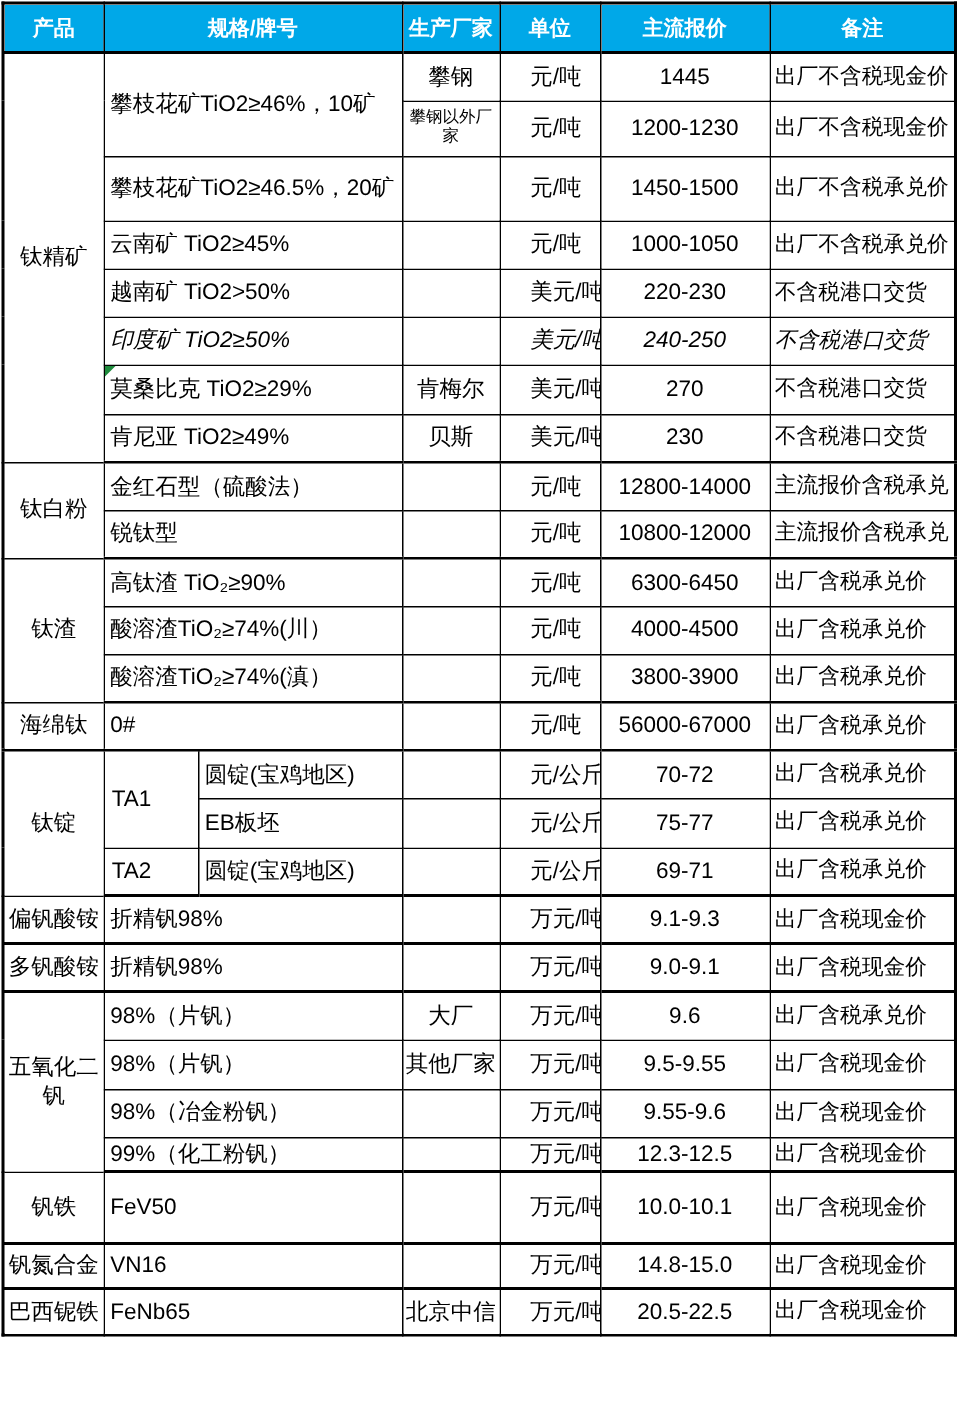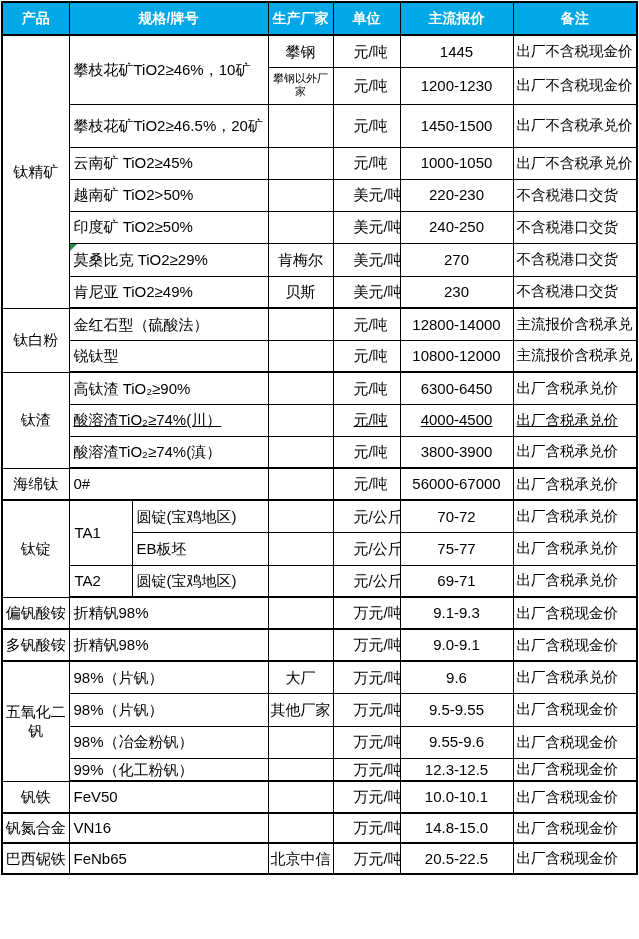--- a/index.html
+++ b/index.html
@@ -103,21 +103,21 @@
           <td class="col-price"><span>1000-1050</span></td>
           <td class="col-note"><span>出厂不含税承兑价</span></td>
         </tr>
         <tr style="height: 32px;">
           <td class="col-spec" colspan="2"><span>越南矿 TiO2&gt;50%</span></td>
           <td class="col-mfr"><span></span></td>
           <td class="col-unit"><span>美元/吨</span></td>
           <td class="col-price"><span>220-230</span></td>
           <td class="col-note"><span>不含税港口交货</span></td>
         </tr>
-        <tr style="height: 32px;">
+        <tr style="height: 32px; font-style: italic;">
           <td class="col-spec" colspan="2"><span>印度矿 TiO2≥50%</span></td>
           <td class="col-mfr"><span></span></td>
           <td class="col-unit"><span>美元/吨</span></td>
           <td class="col-price"><span>240-250</span></td>
           <td class="col-note"><span>不含税港口交货</span></td>
         </tr>
         <tr style="height: 33px;">
           <td class="col-spec" colspan="2"><span class="tri"></span><span>莫桑比克 TiO2≥29%</span></td>
           <td class="col-mfr"><span>肯梅尔</span></td>
           <td class="col-unit"><span>美元/吨</span></td>
@@ -147,21 +147,21 @@
           <td class="col-note"><span>主流报价含税承兑</span></td>
         </tr>
         <tr style="height: 32px;">
           <td class="col-product" rowspan="3"><span>钛渣</span></td>
           <td class="col-spec" colspan="2"><span>高钛渣 TiO₂≥90%</span></td>
           <td class="col-mfr"><span></span></td>
           <td class="col-unit"><span>元/吨</span></td>
           <td class="col-price"><span>6300-6450</span></td>
           <td class="col-note"><span>出厂含税承兑价</span></td>
         </tr>
-        <tr style="height: 32px; text-decoration: underline;">
+        <tr style="height: 32px;">
           <td class="col-spec" colspan="2"><span>酸溶渣TiO₂≥74%(川）</span></td>
           <td class="col-mfr"><span></span></td>
           <td class="col-unit"><span>元/吨</span></td>
           <td class="col-price"><span>4000-4500</span></td>
           <td class="col-note"><span>出厂含税承兑价</span></td>
         </tr>
         <tr class="grp-end" style="height: 32px;">
           <td class="col-spec" colspan="2"><span>酸溶渣TiO₂≥74%(滇）</span></td>
           <td class="col-mfr"><span></span></td>
           <td class="col-unit"><span>元/吨</span></td>
@@ -238,21 +238,21 @@
           <td class="col-price"><span>9.55-9.6</span></td>
           <td class="col-note"><span>出厂含税现金价</span></td>
         </tr>
         <tr class="grp-end" style="height: 15px;">
           <td class="col-spec" colspan="2"><span>99%（化工粉钒）</span></td>
           <td class="col-mfr"><span></span></td>
           <td class="col-unit"><span>万元/吨</span></td>
           <td class="col-price"><span>12.3-12.5</span></td>
           <td class="col-note"><span>出厂含税现金价</span></td>
         </tr>
-        <tr class="grp-end" style="height: 32px; border-radius: 12px;">
+        <tr class="grp-end" style="height: 48px; border-radius: 12px;">
           <td class="col-product"><span>钒铁</span></td>
           <td class="col-spec" colspan="2"><span>FeV50</span></td>
           <td class="col-mfr"><span></span></td>
           <td class="col-unit"><span>万元/吨</span></td>
           <td class="col-price"><span>10.0-10.1</span></td>
           <td class="col-note"><span>出厂含税现金价</span></td>
         </tr>
         <tr class="grp-end" style="height: 30px; margin-left: 24px;">
           <td class="col-product"><span>钒氮合金</span></td>
           <td class="col-spec" colspan="2"><span>VN16</span></td>

